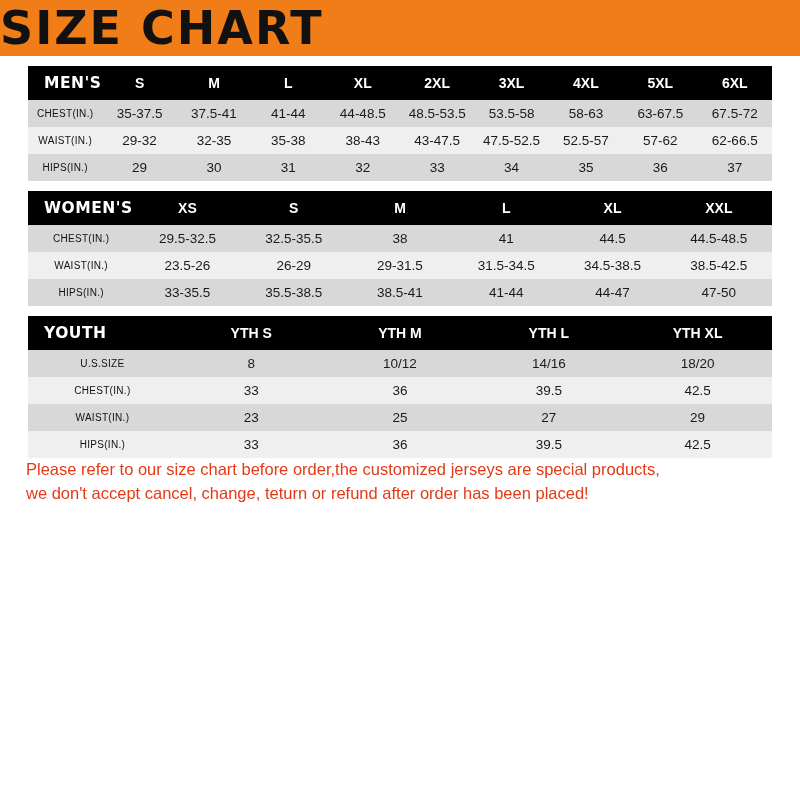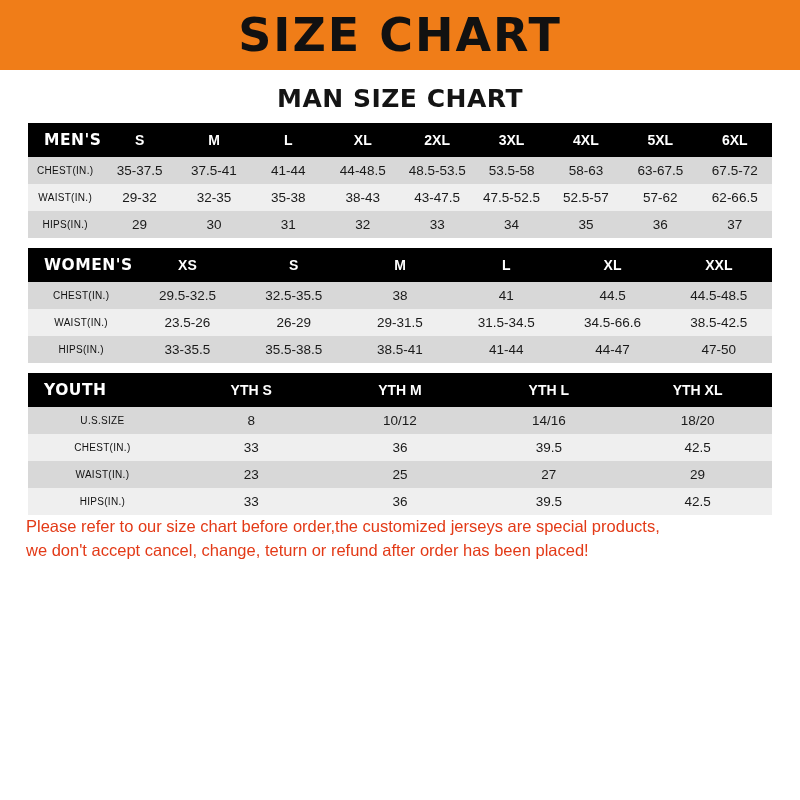--- a/index.html
+++ b/index.html
@@ -15,25 +15,24 @@
   }
   .page {
     position: relative;
     width: 800px;
     height: 800px;
     background: #fff;
     box-sizing: border-box;
   }
   .banner {
     width: 100%;
-    height: 70px;
+    height: 56px;
     background: #f07d18;
     display: flex;
     align-items: center;
-    justify-content: center;
   }
   .banner-title {
     font-family: "DejaVu Sans", sans-serif;
     font-weight: bold;
     font-size: 46px;
     letter-spacing: 2px;
     color: #111111;
     line-height: 1;
   }
   .content {
@@ -109,21 +108,20 @@
 
 <div class="page">
 
   <div class="banner">
     <div class="banner-title">SIZE CHART</div>
   </div>
 
   <div class="content">
 
     <div class="section">
-      <div class="section-title">MAN SIZE CHART</div>
       <table class="size-table">
         <thead>
           <tr>
             <th class="corner">MEN'S</th>
             <th>S</th>
             <th>M</th>
             <th>L</th>
             <th>XL</th>
             <th>2XL</th>
             <th>3XL</th>
@@ -195,21 +193,21 @@
             <td>41</td>
             <td>44.5</td>
             <td>44.5-48.5</td>
           </tr>
           <tr class="band-light">
             <td class="rowlabel">WAIST(IN.)</td>
             <td>23.5-26</td>
             <td>26-29</td>
             <td>29-31.5</td>
             <td>31.5-34.5</td>
-            <td>34.5-66.6</td>
+            <td>34.5-38.5</td>
             <td>38.5-42.5</td>
           </tr>
           <tr class="band-dark">
             <td class="rowlabel">HIPS(IN.)</td>
             <td>33-35.5</td>
             <td>35.5-38.5</td>
             <td>38.5-41</td>
             <td>41-44</td>
             <td>44-47</td>
             <td>47-50</td>

